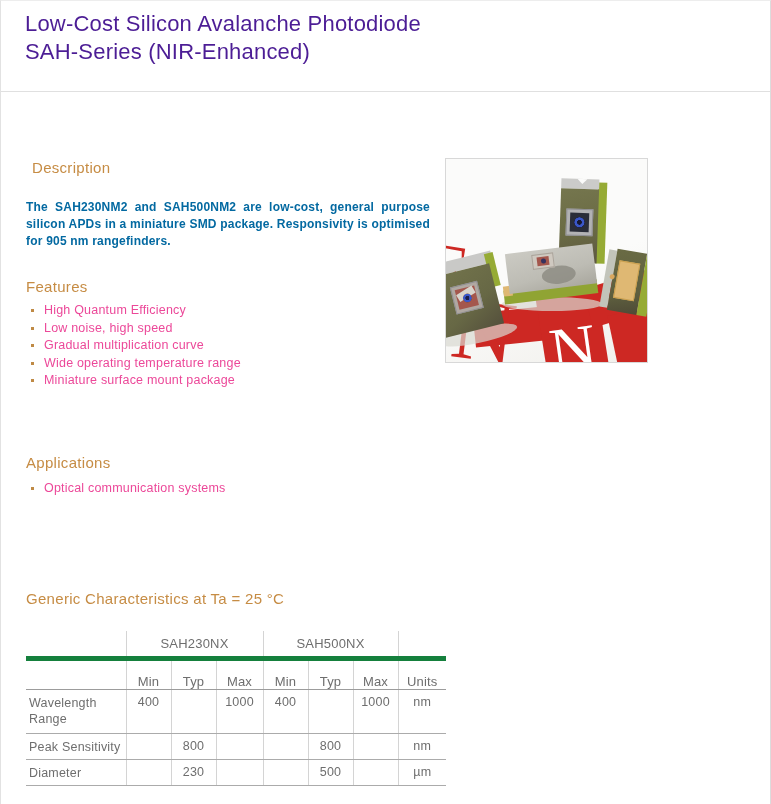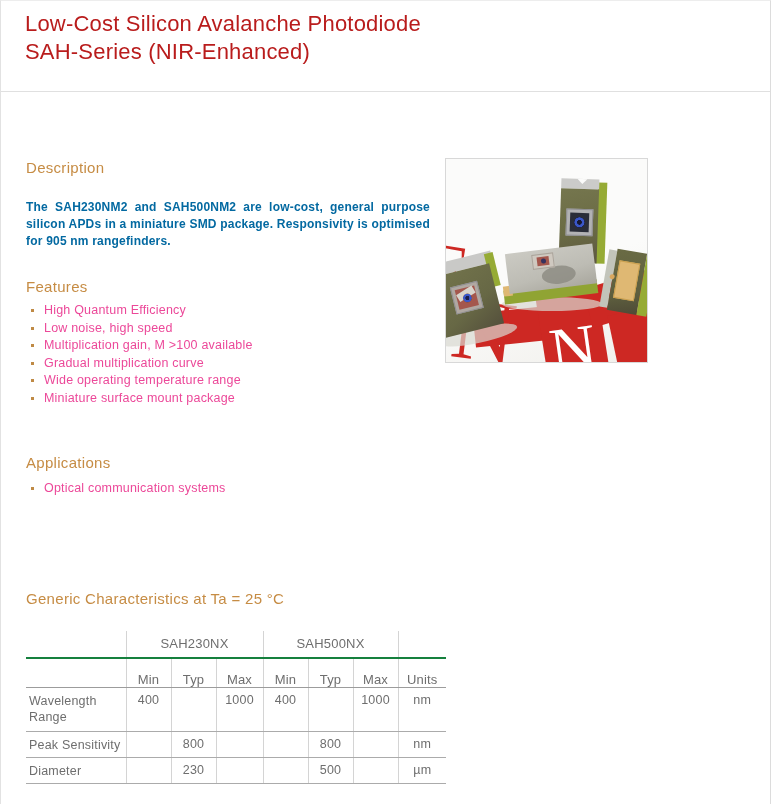--- a/index.html
+++ b/index.html
@@ -23,33 +23,33 @@
     top: 0; left: 0; right: 0;
     height: 91px;
     border-bottom: 1px solid #e0e0e0;
   }
   .title {
     margin: 9px 0 0 24px;
     font-size: 22px;
     line-height: 28px;
     font-weight: 400;
     letter-spacing: 0.2px;
-    color: #b91c1c;
+    color: #4c1d95;
   }
   .title span { display: block; }
 
   
   .section-heading {
     position: absolute;
     left: 25px;
     font-size: 15px;
     letter-spacing: 0.3px;
     color: #c68c44;
   }
-  #desc-heading   { top: 158px; }
+  #desc-heading   { top: 158px; margin-left: 6px; }
   #feat-heading   { top: 277px; }
   #app-heading    { top: 453px; text-align: right; }
   #char-heading   { top: 589px; }
 
   .body-text {
     position: absolute;
     left: 25px;
     top: 186px;
     width: 404px;
     font-size: 12px;
@@ -95,21 +95,21 @@
     font-weight: 400;
     font-size: 12.5px;
     letter-spacing: 0.2px;
     color: #6e6e6e;
     padding: 0;
     vertical-align: top;
     text-align: center;
     overflow: hidden;
   }
   .char-table th { font-size: 13px; }
-  .r-series  th { height: 27px; padding-top: 5px; border-bottom: 2px solid #15803d; }
+  .r-series  th { height: 27px; padding-top: 5px; border-bottom: 5px solid #15803d; }
   .r-sub     th { height: 26px; padding-top: 13px; border-bottom: 1px solid #9c9c9c; }
   .r-data    td { padding-top: 5px; border-bottom: 1px solid #ababab; }
   .r-tall    td { height: 44px; }
   .r-short   td { height: 26px; }
   .v { border-right: 1px solid #d4d4d4; }
   .c-label { text-align: left !important; padding-left: 3px !important; line-height: 16px; }
 
   
   .photo {
     position: absolute;
@@ -209,21 +209,21 @@
     </h1>
   </div>
 
   <div class="section-heading" id="desc-heading">Description</div>
   <p class="body-text">The SAH230NM2 and SAH500NM2 are low-cost, general purpose silicon APDs in a miniature SMD package. Responsivity is optimised for 905 nm rangefinders.</p>
 
   <div class="section-heading" id="feat-heading">Features</div>
   <ul class="plain" id="feat-list">
     <li><span class="bullet"></span><span>High Quantum Efficiency</span></li>
     <li><span class="bullet"></span><span>Low noise, high speed</span></li>
-    <li><span class="bullet"></span><span>Multiplication gain, M &gt;100 available</span></li>
+    <li><span class="bullet"></span></li>
     <li><span class="bullet"></span><span>Gradual multiplication curve</span></li>
     <li><span class="bullet"></span><span>Wide operating temperature range</span></li>
     <li><span class="bullet"></span><span>Miniature surface mount package</span></li>
   </ul>
 
   <div class="section-heading" id="app-heading">Applications</div>
   <ul class="plain" id="app-list">
     <li><span class="bullet"></span><span>Optical communication systems</span></li>
   </ul>
 

